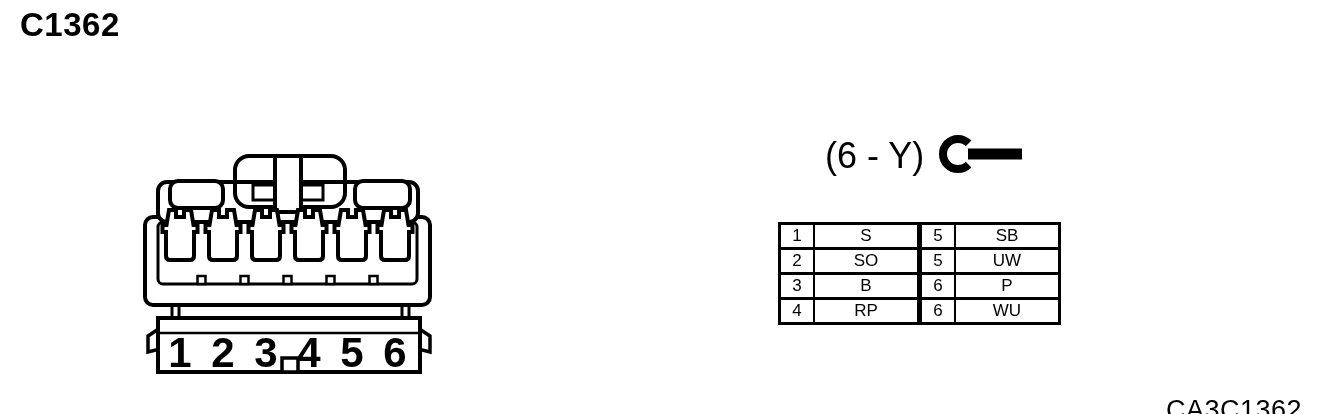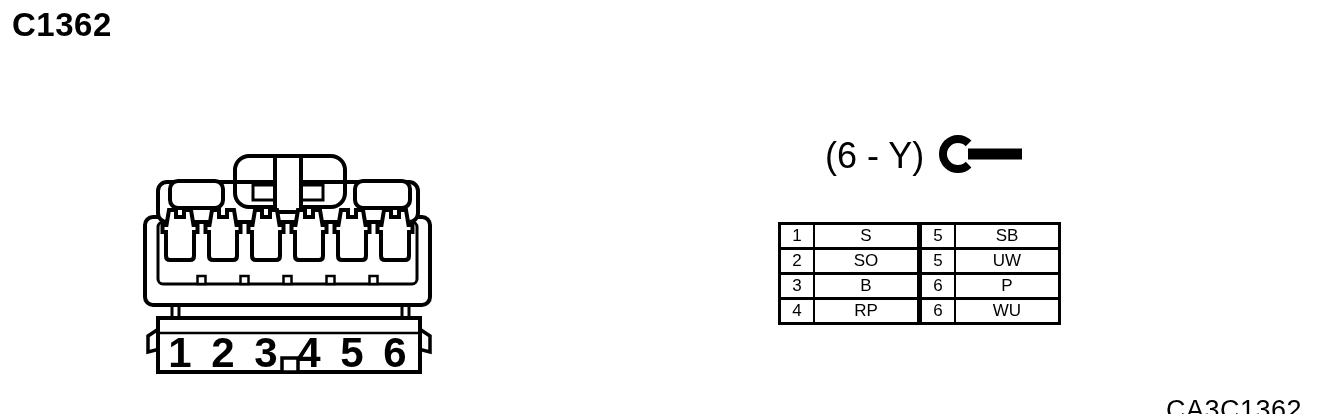--- a/index.html
+++ b/index.html
@@ -7,21 +7,21 @@
     position: relative;
     width: 1328px;
     height: 414px;
     background: #ffffff;
     font-family: "Liberation Sans", sans-serif;
     color: #000;
     overflow: hidden;
   }
   .page-title {
     position: absolute;
-    left: 12px;
+    left: 20px;
     top: 6px;
     font-size: 33px;
     font-weight: bold;
     letter-spacing: 0.5px;
   }
   .connector-svg {
     position: absolute;
     left: 130px;
     top: 140px;
     width: 330px;

